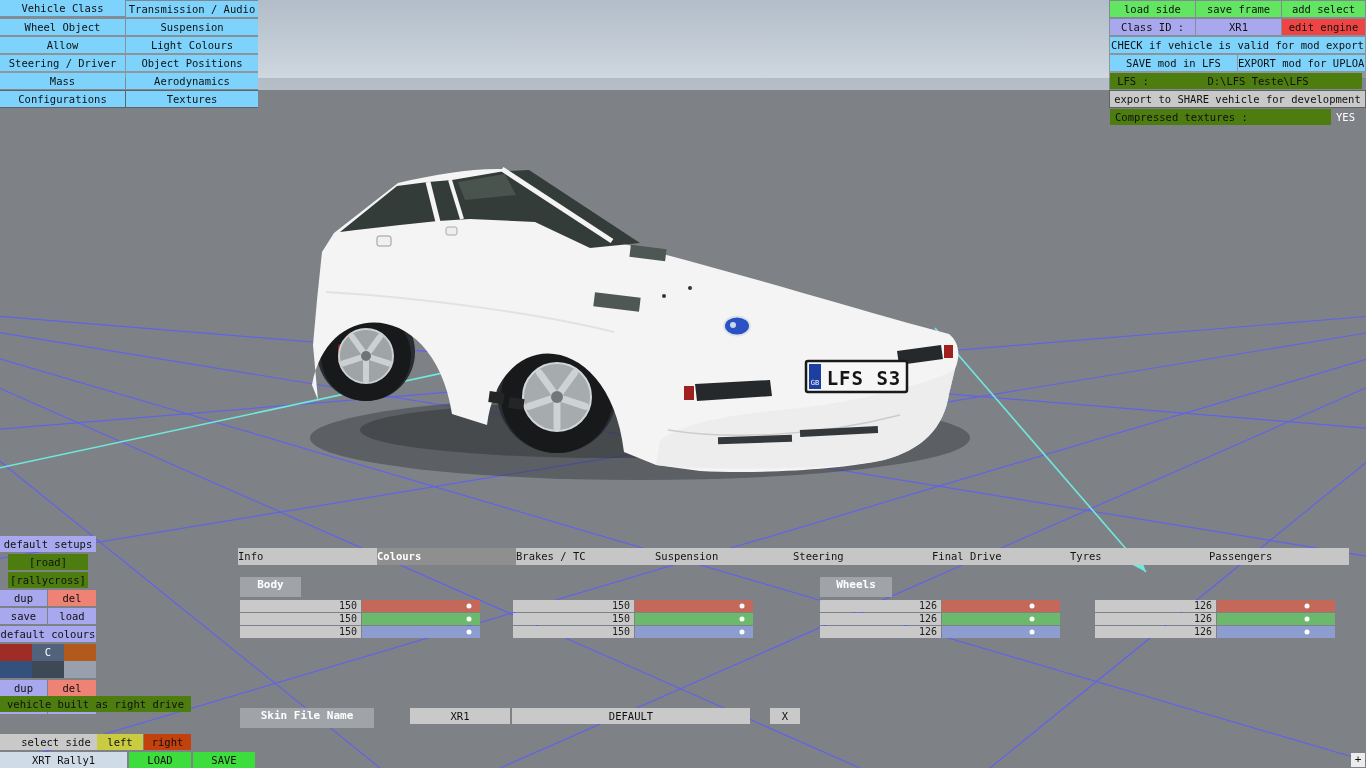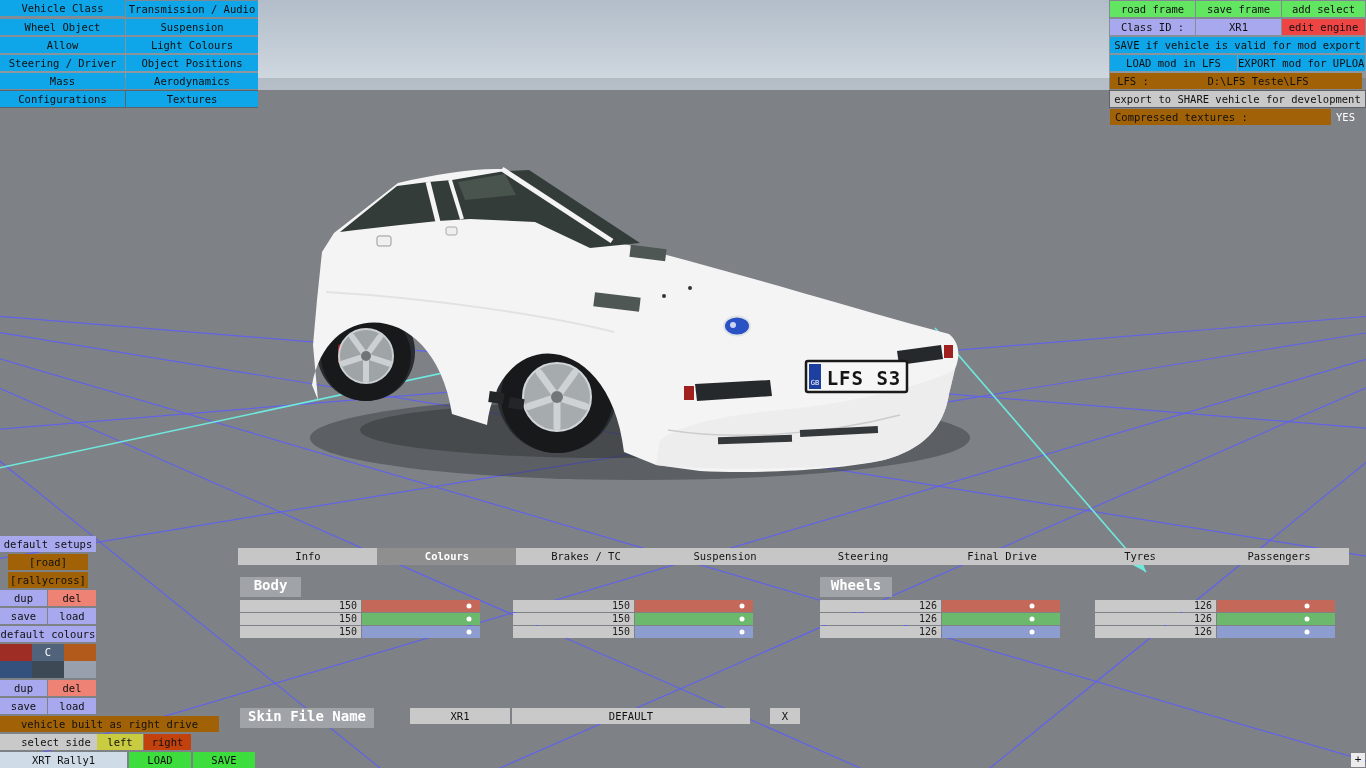--- a/index.html
+++ b/index.html
@@ -3,36 +3,36 @@
 <meta charset="utf-8">
 <style>
   *{margin:0;padding:0;box-sizing:border-box}
   html,body{width:1366px;height:768px}
   body{position:relative;overflow:hidden;background:#7e8287;font-family:"DejaVu Sans Mono","Liberation Mono",monospace}
   #sky{position:absolute;left:0;top:0;width:1366px;height:90px;background:linear-gradient(#b2bdc9,#d3dbe2)}
   #sky .haze{position:absolute;left:0;bottom:0;width:100%;height:12px;background:rgba(128,138,148,.35)}
   #scene{position:absolute;left:0;top:0}
   .panelback{position:absolute;background:rgba(44,50,56,.38)}
   .btn{position:absolute;height:16px;font-size:10.5px;line-height:16px;text-align:center;color:#101010;white-space:nowrap;overflow:hidden;cursor:default}
-  .cyan{background:#0ea5e9}
+  .cyan{background:#7dd3fc}
   .green{background:#62e662}
   .vgreen{background:#3ddd3d}
   .lav{background:#a8a8ee}
   .lav2{background:#ef4444}
-  .gray{background:#a16207}
+  .gray{background:#4d7c0f}
   .gray2{background:#c9c9c9}
   .salmon{background:#ee8275}
   .paleblue{background:#cfdbe7}
   .olive{background:#c9cc41}
   .yellow{background:#c2410c}
   .whitetext{color:#fff;background:transparent;text-align:left}
   .leftpad{text-align:left;padding-left:5px}
-  .tab{position:absolute;height:17px;width:140px;background:#c6c6c6;font-size:10.5px;line-height:17px;text-align:center;color:#141414}
+  .tab{position:absolute;height:17px;width:140px;background:#c6c6c6;font-size:10.5px;line-height:17px;color:#141414}
   .tab.active{background:#8f8f8f;color:#fff;font-weight:bold}
-  .glabel{position:absolute;height:20px;background:#a0a4a8;color:#fff;font-weight:bold;font-size:14px;line-height:16px;text-align:center}
+  .glabel{position:absolute;height:20px;background:#a0a4a8;color:#fff;font-weight:bold;font-size:11px;line-height:16px;text-align:center}
   .sval{position:absolute;width:121px;height:12px;background:#c9c9c9;font-size:10px;line-height:12px;text-align:right;padding-right:4px;color:#1c1c1c}
   .sbar{position:absolute;width:118px;height:12px}
   .sdot{position:absolute;top:50%;width:5px;height:5px;border-radius:50%;background:#fff;transform:translate(-50%,-50%)}
   .swatch{position:absolute;width:32px;height:17px;color:#fff;font-size:10.5px;line-height:17px;text-align:center}
   #plusbtn{position:absolute;left:1351px;top:753px;width:14px;height:14px;background:#ececec;color:#111;font-size:11px;line-height:14px;text-align:center}
 </style>
 </head>
 <body>
 
 <div id="sky">
@@ -162,28 +162,28 @@
 <div class="btn cyan" style="left:0;top:73px;width:125px">Mass</div>
 <div class="btn cyan" style="left:0;top:91px;width:125px">Configurations</div>
 <div class="btn cyan" style="left:126px;top:1px;width:132px">Transmission / Audio</div>
 <div class="btn cyan" style="left:126px;top:19px;width:132px">Suspension</div>
 <div class="btn cyan" style="left:126px;top:37px;width:132px">Light Colours</div>
 <div class="btn cyan" style="left:126px;top:55px;width:132px">Object Positions</div>
 <div class="btn cyan" style="left:126px;top:73px;width:132px">Aerodynamics</div>
 <div class="btn cyan" style="left:126px;top:91px;width:132px">Textures</div>
 
 <div class="panelback" style="left:1109px;top:0;width:257px;height:108px"></div>
-<div class="btn green" style="left:1110px;top:1px;width:85px">road frame</div>
+<div class="btn green" style="left:1110px;top:1px;width:85px">load side</div>
 <div class="btn green" style="left:1196px;top:1px;width:85px">save frame</div>
 <div class="btn green" style="left:1282px;top:1px;width:83px">add select</div>
 <div class="btn lav" style="left:1110px;top:19px;width:85px">Class ID :</div>
 <div class="btn lav" style="left:1196px;top:19px;width:85px">XR1</div>
 <div class="btn lav2" style="left:1282px;top:19px;width:83px">edit engine</div>
-<div class="btn cyan" style="left:1110px;top:37px;width:255px">SAVE if vehicle is valid for mod export</div>
-<div class="btn cyan" style="left:1110px;top:55px;width:127px">LOAD mod in LFS</div>
+<div class="btn cyan" style="left:1110px;top:37px;width:255px">CHECK if vehicle is valid for mod export</div>
+<div class="btn cyan" style="left:1110px;top:55px;width:127px">SAVE mod in LFS</div>
 <div class="btn cyan" style="left:1238px;top:55px;width:127px">EXPORT mod for UPLOAD</div>
 <div class="btn gray" style="left:1110px;top:73px;width:46px">LFS :</div>
 <div class="btn gray" style="left:1154px;top:73px;width:208px">D:\LFS Teste\LFS</div>
 <div class="btn gray2" style="left:1110px;top:91px;width:255px">export to SHARE vehicle for development</div>
 <div class="btn gray leftpad" style="left:1110px;top:109px;width:221px">Compressed textures :</div>
 <div class="btn whitetext" style="left:1336px;top:109px;width:28px">YES</div>
 
 <div class="btn lav" style="left:0;top:536px;width:96px">default setups</div>
 <div class="btn gray" style="left:8px;top:554px;width:80px">[road]</div>
 <div class="btn gray" style="left:8px;top:572px;width:80px">[rallycross]</div>
@@ -195,21 +195,21 @@
 <div class="swatch" style="left: 0px; top: 644px; background: rgb(158, 45, 38);"><span></span></div>
 <div class="swatch" style="left: 32px; top: 644px; background: rgb(80, 99, 122);"><span>C</span></div>
 <div class="swatch" style="left: 64px; top: 644px; background: rgb(178, 90, 28);"><span></span></div>
 <div class="swatch" style="left: 0px; top: 661px; background: rgb(52, 81, 125);"><span></span></div>
 <div class="swatch" style="left: 32px; top: 661px; background: rgb(62, 73, 86);"><span></span></div>
 <div class="swatch" style="left: 64px; top: 661px; background: rgb(151, 160, 172);"><span></span></div>
 <div class="btn lav" style="left:0;top:680px;width:47px">dup</div>
 <div class="btn salmon" style="left:48px;top:680px;width:48px">del</div>
 <div class="btn lav" style="left:0;top:698px;width:47px">save</div>
 <div class="btn lav" style="left:48px;top:698px;width:48px">load</div>
-<div class="btn gray" style="left:0;top:716px;width:219px">vehicle built as right drive</div>
+<div class="btn gray" style="left:0;top:696px;width:191px">vehicle built as right drive</div>
 <div class="btn gray2" style="left:0;top:734px;width:112px">select side</div>
 <div class="btn olive" style="left:97px;top:734px;width:46px">left</div>
 <div class="btn yellow" style="left:144px;top:734px;width:47px">right</div>
 <div class="btn paleblue" style="left:0;top:752px;width:127px">XRT Rally1</div>
 <div class="btn vgreen" style="left:129px;top:752px;width:62px">LOAD</div>
 <div class="btn vgreen" style="left:193px;top:752px;width:62px">SAVE</div>
 <div class="btn vgreen" style="left:257px;top:776px;width:74px">NEW</div>
 
 <div class="tab" style="left:238px;top:548px">Info</div>
 <div class="tab active" style="left:377px;top:548px">Colours</div>

